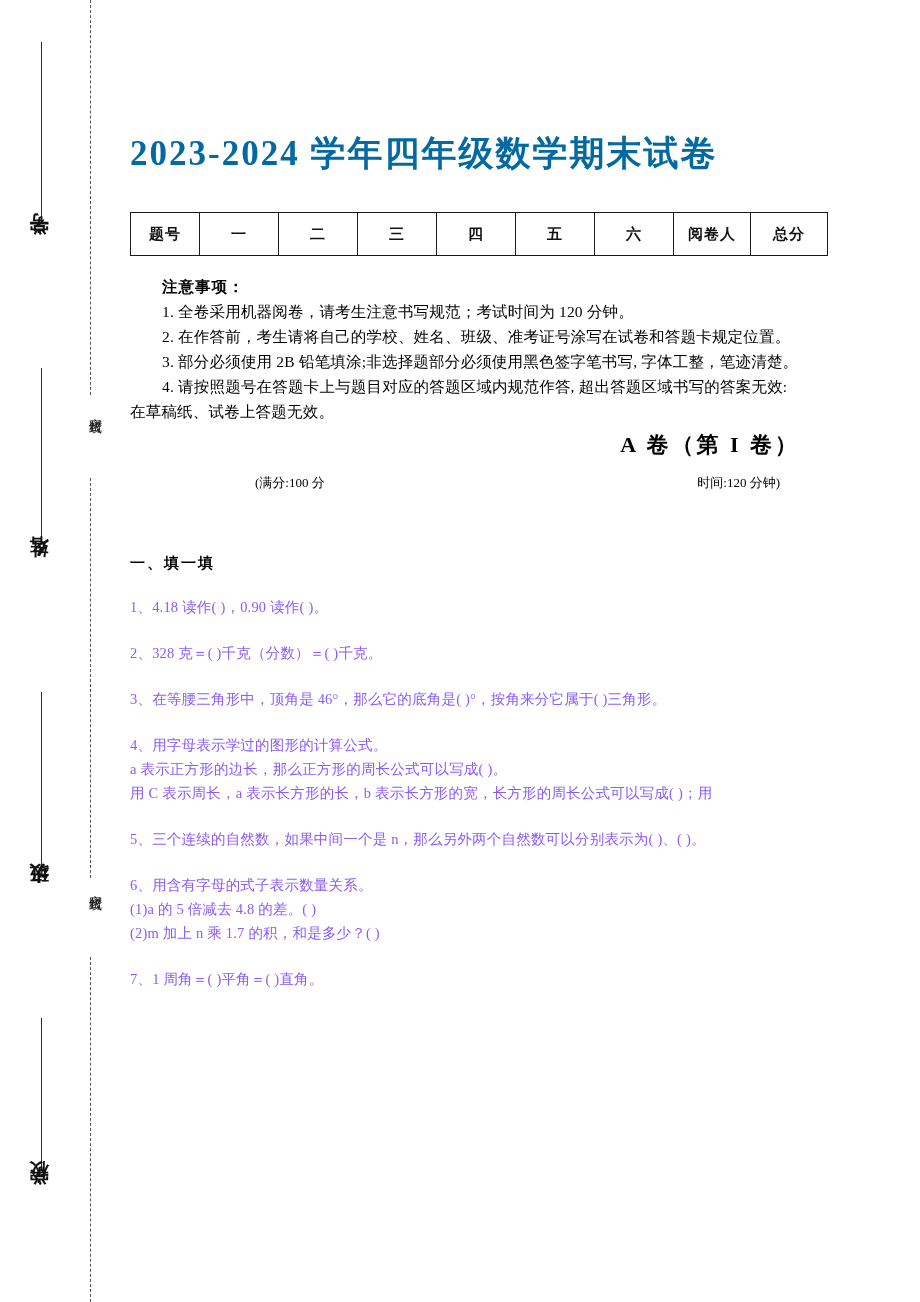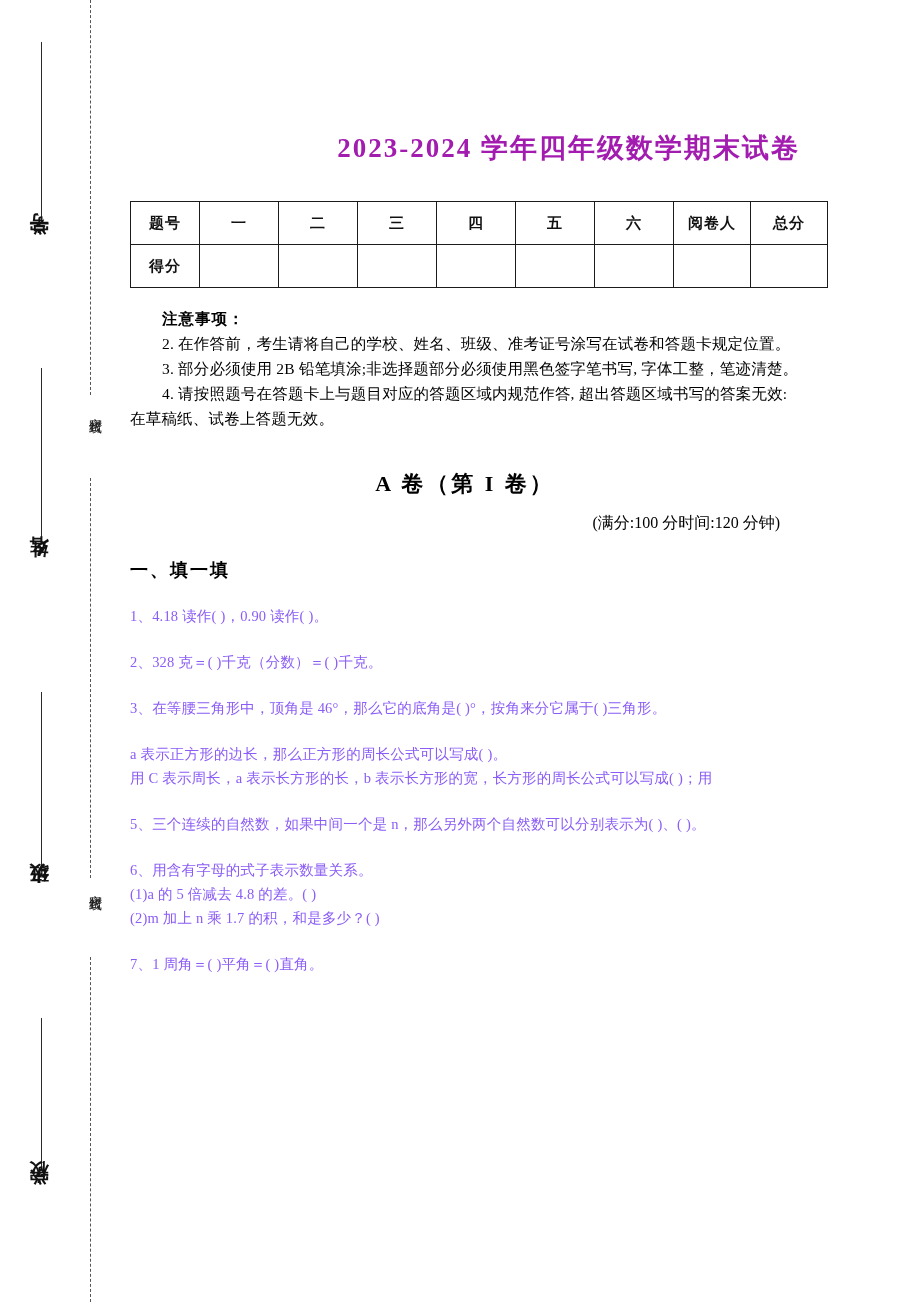--- a/index.html
+++ b/index.html
@@ -76,26 +76,26 @@
     position: absolute;
     left: 130px;
     top: 0;
     width: 670px;
     height: 1302px;
   }
 
   #exam-title {
     margin: 0;
     padding-top: 130px;
-    text-align: right;
-    font-family: "Liberation Serif", "DejaVu Serif", serif;
-    font-size: 27px;
+    text-align: left;
+    font-family: "Liberation Serif", "DejaVu Serif", serif;
+    font-size: 35px;
     font-weight: bold;
     letter-spacing: 2px;
-    color: #a21caf;
+    color: #0369a1;
   }
 
   
   #score-table {
     margin-top: 35px;
     border-collapse: collapse;
     width: 666px;
     table-layout: fixed;
   }
   #score-table td {
@@ -127,41 +127,41 @@
     letter-spacing: 1px;
     margin-left: 32px;
   }
   #notice .notice-item {
     text-indent: 32px;
     letter-spacing: 0.2px;
   }
 
   
   #paper-part {
-    margin-top: 38px;
-    text-align: center;
+    margin-top: 6px;
+    text-align: right;
     font-family: "Liberation Serif", "DejaVu Serif", serif;
     font-size: 22px;
     font-weight: bold;
     letter-spacing: 3px;
   }
   #paper-meta {
     margin-top: 14px;
     display: flex;
-    justify-content: flex-end;
-    font-family: "Liberation Serif", "DejaVu Serif", serif;
-    font-size: 16px;
+    justify-content: space-between;
+    font-family: "Liberation Serif", "DejaVu Serif", serif;
+    font-size: 13px;
     padding: 0 20px 0 125px;
   }
 
   
   #section-heading {
-    margin-top: 24px;
+    margin-top: 62px;
     font-family: Liberation Sans, sans-serif;
-    font-size: 18px;
+    font-size: 15px;
     font-weight: bold;
     letter-spacing: 2px;
   }
   .question {
     margin-top: 22px;
     font-family: "Liberation Serif", "DejaVu Serif", serif;
     font-size: 14.5px;
     line-height: 24px;
     color: #8b5cf6;
     letter-spacing: 0.2px;
@@ -202,36 +202,26 @@
         <td class="rowhead">题号</td>
         <td class="num">一</td>
         <td class="num">二</td>
         <td class="num">三</td>
         <td class="num">四</td>
         <td class="num">五</td>
         <td class="num">六</td>
         <td class="wide">阅卷人</td>
         <td class="wide">总分</td>
       </tr>
-      <tr>
-        <td class="rowhead">得分</td>
-        <td class="num"></td>
-        <td class="num"></td>
-        <td class="num"></td>
-        <td class="num"></td>
-        <td class="num"></td>
-        <td class="num"></td>
-        <td class="wide"></td>
-        <td class="wide"></td>
-      </tr>
     </tbody>
   </table>
 
   <div id="notice">
     <div class="notice-heading">注意事项：</div>
+    <div class="notice-item">1. 全卷采用机器阅卷，请考生注意书写规范；考试时间为 120 分钟。</div>
     <div class="notice-item">2. 在作答前，考生请将自己的学校、姓名、班级、准考证号涂写在试卷和答题卡规定位置。</div>
     <div class="notice-item">3. 部分必须使用 2B 铅笔填涂;非选择题部分必须使用黑色签字笔书写, 字体工整，笔迹清楚。</div>
     <div class="notice-item">4. 请按照题号在答题卡上与题目对应的答题区域内规范作答, 超出答题区域书写的答案无效:在草稿纸、试卷上答题无效。</div>
   </div>
 
   <div id="paper-part">A 卷（第 I 卷）</div>
 
   <div id="paper-meta">
     <span>(满分:100 分</span>
     <span>时间:120 分钟)</span>
@@ -245,20 +235,21 @@
 
   <div class="question">
     <span class="qline">2、328 克＝(        )千克（分数）＝(        )千克。</span>
   </div>
 
   <div class="question">
     <span class="qline">3、在等腰三角形中，顶角是 46°，那么它的底角是(        )°，按角来分它属于(        )三角形。</span>
   </div>
 
   <div class="question">
+    <span class="qline">4、用字母表示学过的图形的计算公式。</span>
     <span class="qline">a 表示正方形的边长，那么正方形的周长公式可以写成(        )。</span>
     <span class="qline">用 C 表示周长，a 表示长方形的长，b 表示长方形的宽，长方形的周长公式可以写成(        )；用</span>
   </div>
 
   <div class="question">
     <span class="qline">5、三个连续的自然数，如果中间一个是 n，那么另外两个自然数可以分别表示为(        )、(        )。</span>
   </div>
 
   <div class="question">
     <span class="qline">6、用含有字母的式子表示数量关系。</span>

